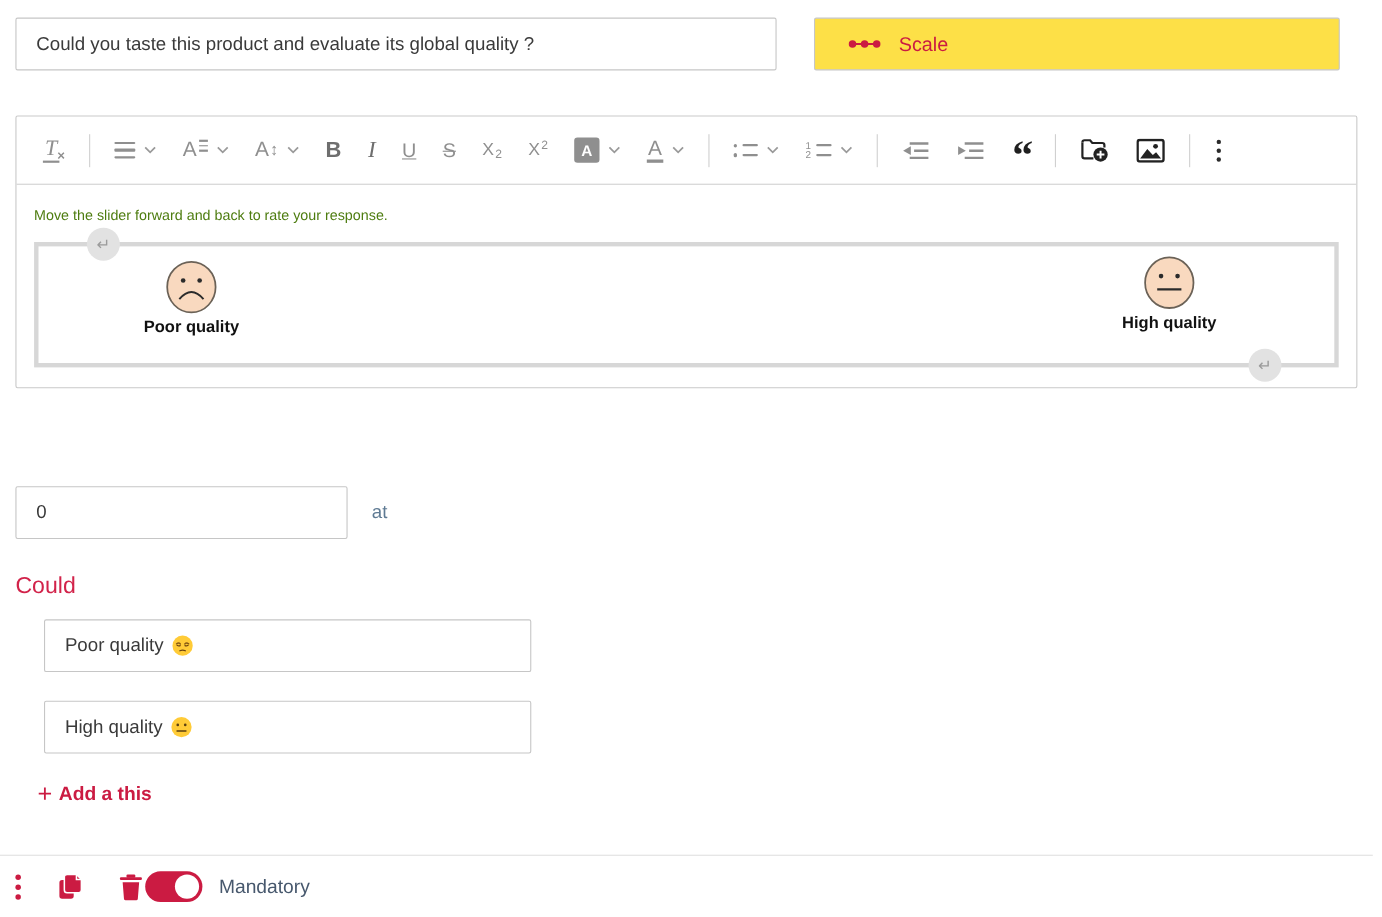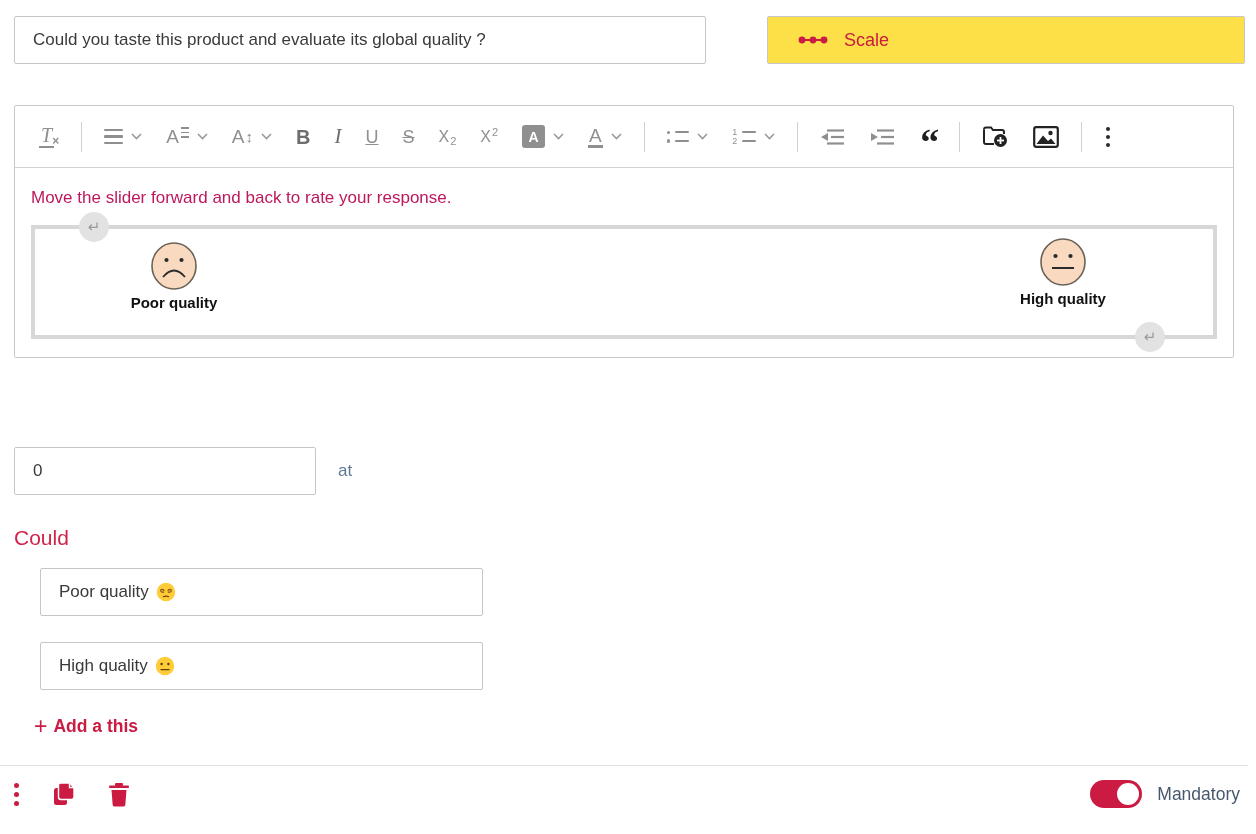--- a/index.html
+++ b/index.html
@@ -6,21 +6,21 @@
   html, body { width: 1256px; height: 834px; }
   body {
     font-family: "Liberation Sans", sans-serif;
     background: #ffffff;
     position: relative;
     overflow: hidden;
     color: #3a3a3a;
   }
 
   
-  .top-row { display: flex; justify-content: space-between; padding: 16px 11px 0 14px; }
+  .top-row { display: flex; justify-content: space-between; padding: 16px 38px 0 14px; }
   .question-input {
     width: 692px; height: 48px; border: 1px solid #c6c6c6; border-radius: 2px;
     font-family: "Liberation Sans", sans-serif;
     font-size: 17px; color: #3a3a3a; padding: 0 18px; background: #fff; outline: none;
   }
   .type-select {
     width: 478px; height: 48px; border: 1px solid #c6c6c6; border-radius: 2px;
     display: flex; align-items: center; padding-left: 30px; gap: 16px;
     background: #fde047; cursor: pointer;
   }
@@ -64,21 +64,21 @@
   .list-row .dot { width: 3.5px; height: 3.5px; border-radius: 50%; background: #8f8f8f; }
   .list-row .num { font-size: 9px; color: #8f8f8f; width: 5px; line-height: 4px; }
   .list-row .bar { width: 14px; height: 2.2px; background: #8f8f8f; border-radius: 1px; }
   .g-quote { font-family: "Liberation Serif", serif; font-weight: 700; font-size: 38px;
              color: #1f1f1f; line-height: 0.55; margin-top: 12px; letter-spacing: -2px; }
   .kebab { display: flex; flex-direction: column; gap: 4px; padding: 2px; }
   .kebab i { width: 4px; height: 4px; border-radius: 50%; background: #2a2a2a; }
   .kebab.red i { background: #cb1b42; width: 5px; height: 5px; gap: 5px; }
 
   .editor-content { padding: 20px 16px 18px 16px; cursor: text; }
-  .hint-text { font-size: 17px; color: #be185d; }
+  .hint-text { font-size: 13px; color: #4d7c0f; }
 
   .preview { position: relative; margin-top: 17px; border: 4px solid #d7d7d7; height: 114px; background: #fff; }
   .anchor { position: absolute; width: 120px; display: flex; flex-direction: column; align-items: center; gap: 3px; }
   .anchor-left { left: 79px; top: 12px; }
   .anchor-right { right: 90px; top: 8px; }
   .anchor .face-label { font-size: 15px; font-weight: 700; color: #111111; white-space: nowrap; }
   .handle {
     position: absolute; width: 30px; height: 30px; border-radius: 50%; background: #e2e2e2;
     display: flex; align-items: center; justify-content: center;
     color: #9b9b9b; font-size: 15px; cursor: grab;
@@ -106,22 +106,22 @@
   .name-field + .name-field { margin-top: 26px; }
   .add-name {
     margin: 25px 0 0 34px; display: inline-flex; align-items: center; gap: 6px;
     color: #cb1b42; font-size: 17.5px; font-weight: 600; background: none; border: none; cursor: pointer;
     font-family: "Liberation Sans", sans-serif;
   }
   .add-name .plus { font-size: 23px; font-weight: 300; line-height: 1; }
 
   
   .footer {
-    position: absolute; left: 0; bottom: 12px; width: 1248px; height: 57px;
-    border-top: 1px solid #e0e0e0; display: flex; align-items: center; justify-content: space-between;
+    position: absolute; left: 0; bottom: 0; width: 1248px; height: 57px;
+    border-top: 1px solid #e0e0e0; display: flex; align-items: center; justify-content: flex-start;
     padding: 0 8px 0 10px; background: #fff;
   }
   .footer-left { display: flex; align-items: center; gap: 27px; }
   .icon-btn { background: none; border: none; cursor: pointer; display: flex; align-items: center; padding: 2px; }
   .footer-right { display: flex; align-items: center; gap: 15px; }
   .toggle { width: 52px; height: 28px; border-radius: 14px; background: #cb1b42; position: relative;
             border: none; cursor: pointer; }
   .toggle .knob { position: absolute; right: 3px; top: 3px; width: 22px; height: 22px;
                   border-radius: 50%; background: #fff; }
   .mandatory-label { font-size: 17.5px; color: #47586d; }

